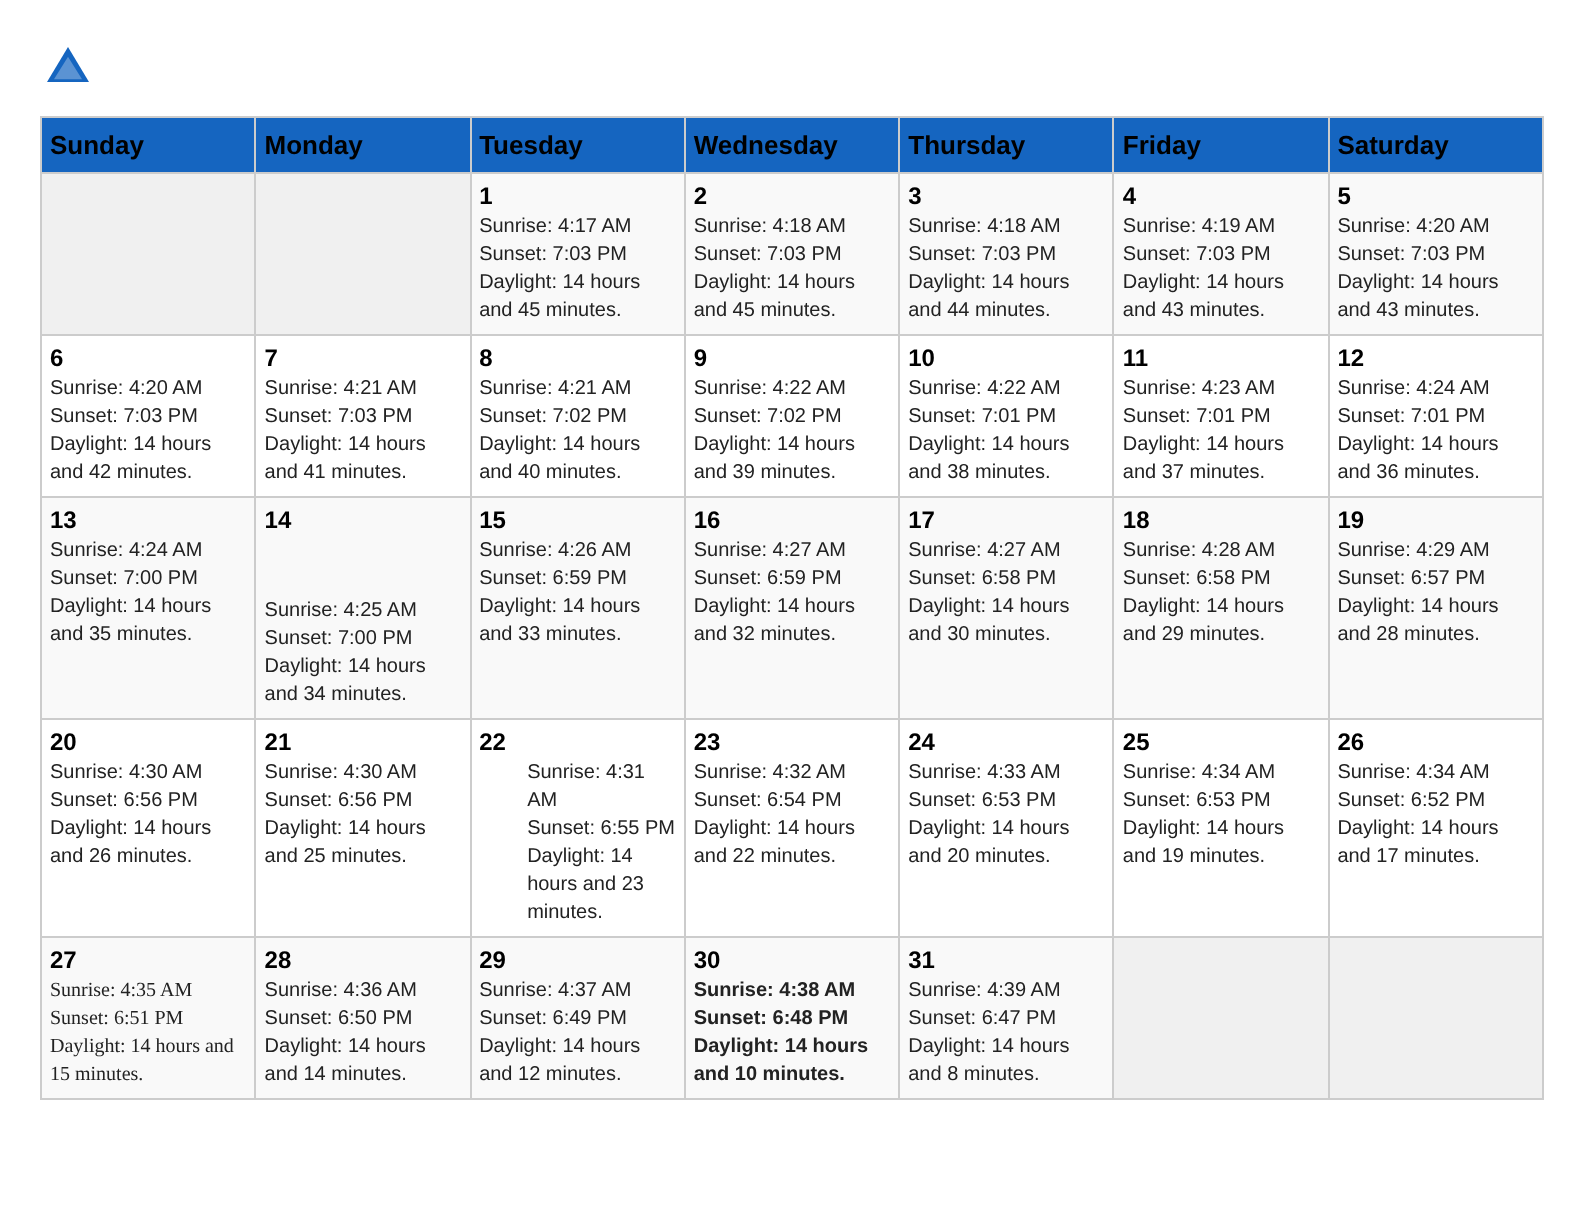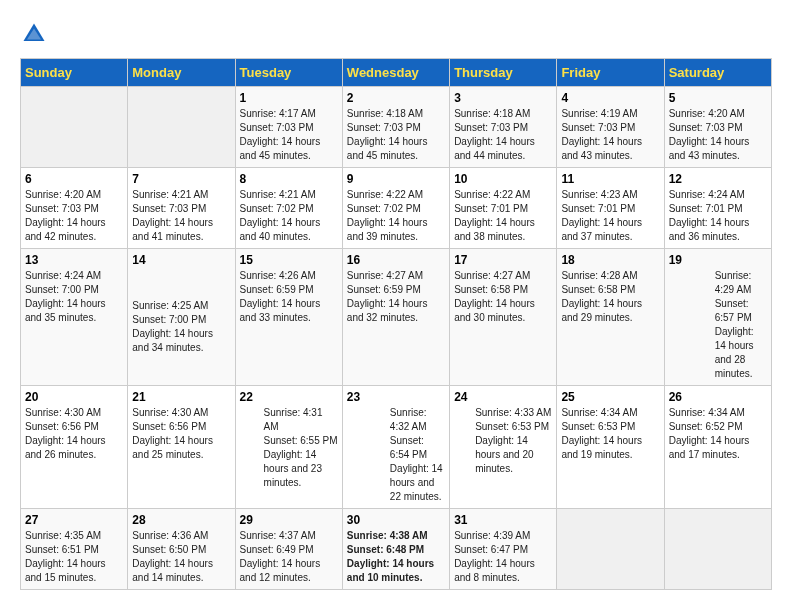--- a/index.html
+++ b/index.html
@@ -53,21 +53,21 @@
       font-size: 15px;
       color: #333;
     }
     table {
       width: 100%;
       border-collapse: collapse;
       font-size: 11px;
     }
     thead tr th {
       background-color: #1565c0;
-      color: #fde047;
+      color: #000000;
       padding: 6px 4px;
       text-align: left;
       font-size: 13px;
       font-weight: bold;
       border: 1px solid #ccc;
     }
     tbody tr td {
       border: 1px solid #ccc;
       vertical-align: top;
       padding: 4px 4px;
@@ -236,21 +236,21 @@
 Daylight: 14 hours and 30 minutes.</div>
         </td>
         <td>
           <span class="day-num">18</span>
           <div class="day-info" style="white-space: pre-line;">Sunrise: 4:28 AM
 Sunset: 6:58 PM
 Daylight: 14 hours and 29 minutes.</div>
         </td>
         <td>
           <span class="day-num">19</span>
-          <div class="day-info" style="white-space: pre-line; margin-left: 46px;">Sunrise: 4:29 AM
+          <div class="day-info" style="white-space: pre-line;">Sunrise: 4:29 AM
 Sunset: 6:57 PM
 Daylight: 14 hours and 28 minutes.</div>
         </td>
       </tr>
       <tr>
         <td>
           <span class="day-num">20</span>
           <div class="day-info" style="white-space: pre-line;">Sunrise: 4:30 AM
 Sunset: 6:56 PM
 Daylight: 14 hours and 26 minutes.</div>
@@ -262,47 +262,47 @@
 Daylight: 14 hours and 25 minutes.</div>
         </td>
         <td>
           <span class="day-num">22</span>
           <div class="day-info" style="white-space: pre-line; margin-left: 24px;">Sunrise: 4:31 AM
 Sunset: 6:55 PM
 Daylight: 14 hours and 23 minutes.</div>
         </td>
         <td>
           <span class="day-num">23</span>
-          <div class="day-info" style="white-space: pre-line; margin-left: 43px;">Sunrise: 4:32 AM
+          <div class="day-info" style="white-space: pre-line;">Sunrise: 4:32 AM
 Sunset: 6:54 PM
 Daylight: 14 hours and 22 minutes.</div>
         </td>
         <td>
           <span class="day-num">24</span>
-          <div class="day-info" style="white-space: pre-line; margin-left: 21px;">Sunrise: 4:33 AM
+          <div class="day-info" style="white-space: pre-line;">Sunrise: 4:33 AM
 Sunset: 6:53 PM
 Daylight: 14 hours and 20 minutes.</div>
         </td>
         <td>
           <span class="day-num">25</span>
           <div class="day-info" style="white-space: pre-line;">Sunrise: 4:34 AM
 Sunset: 6:53 PM
 Daylight: 14 hours and 19 minutes.</div>
         </td>
         <td>
           <span class="day-num">26</span>
           <div class="day-info" style="white-space: pre-line;">Sunrise: 4:34 AM
 Sunset: 6:52 PM
 Daylight: 14 hours and 17 minutes.</div>
         </td>
       </tr>
       <tr>
         <td>
           <span class="day-num">27</span>
-          <div class="day-info" style="white-space: pre-line;">Sunrise: 4:35 AM
+          <div class="day-info" style="white-space: pre-line; font-family: Liberation Serif, serif;">Sunrise: 4:35 AM
 Sunset: 6:51 PM
 Daylight: 14 hours and 15 minutes.</div>
         </td>
         <td>
           <span class="day-num">28</span>
           <div class="day-info" style="white-space: pre-line;">Sunrise: 4:36 AM
 Sunset: 6:50 PM
 Daylight: 14 hours and 14 minutes.</div>
         </td>
         <td>

